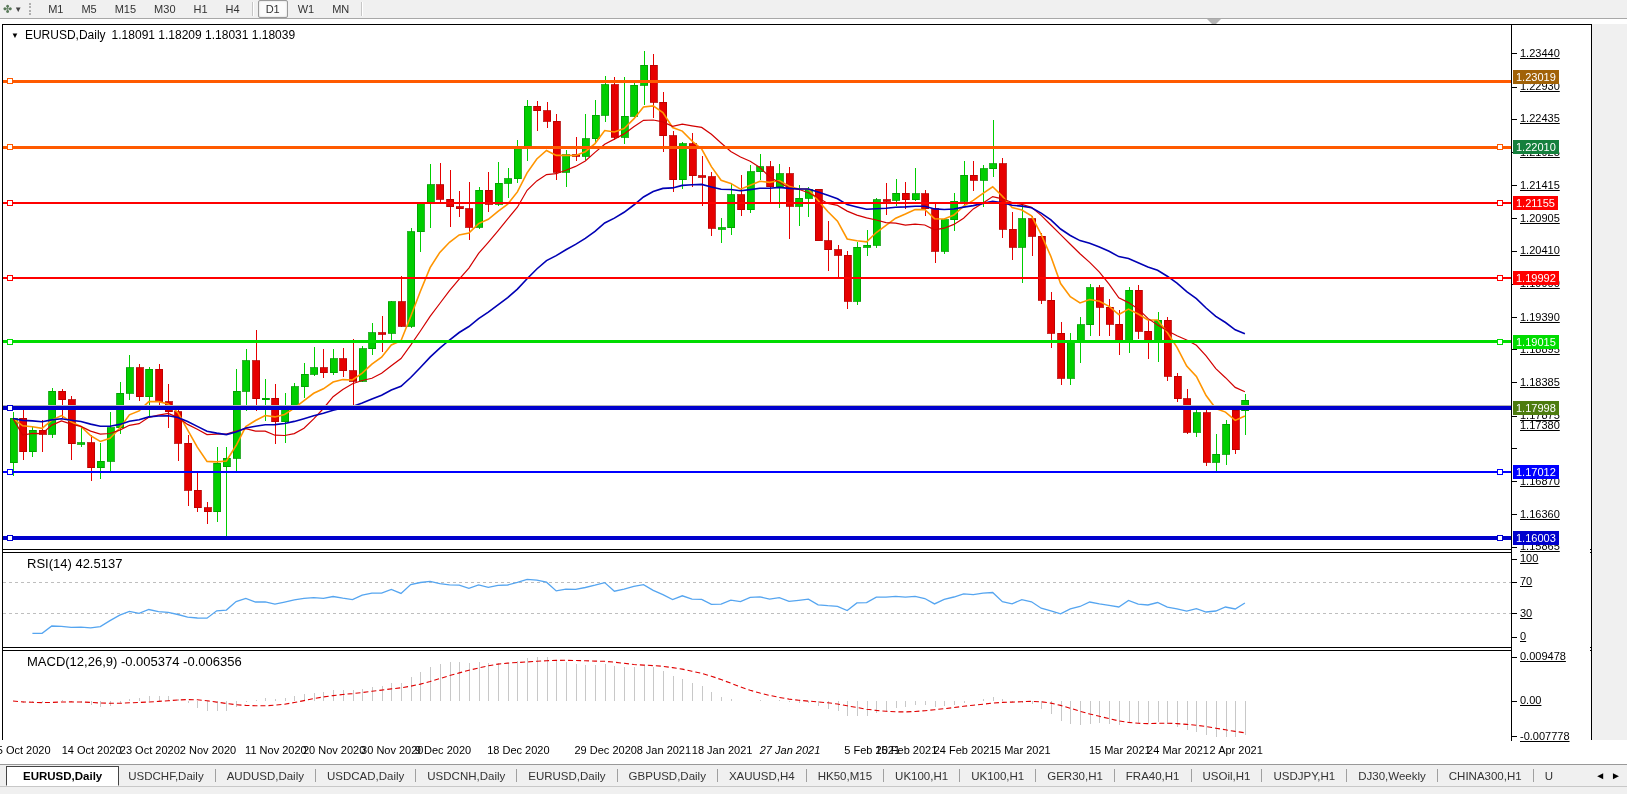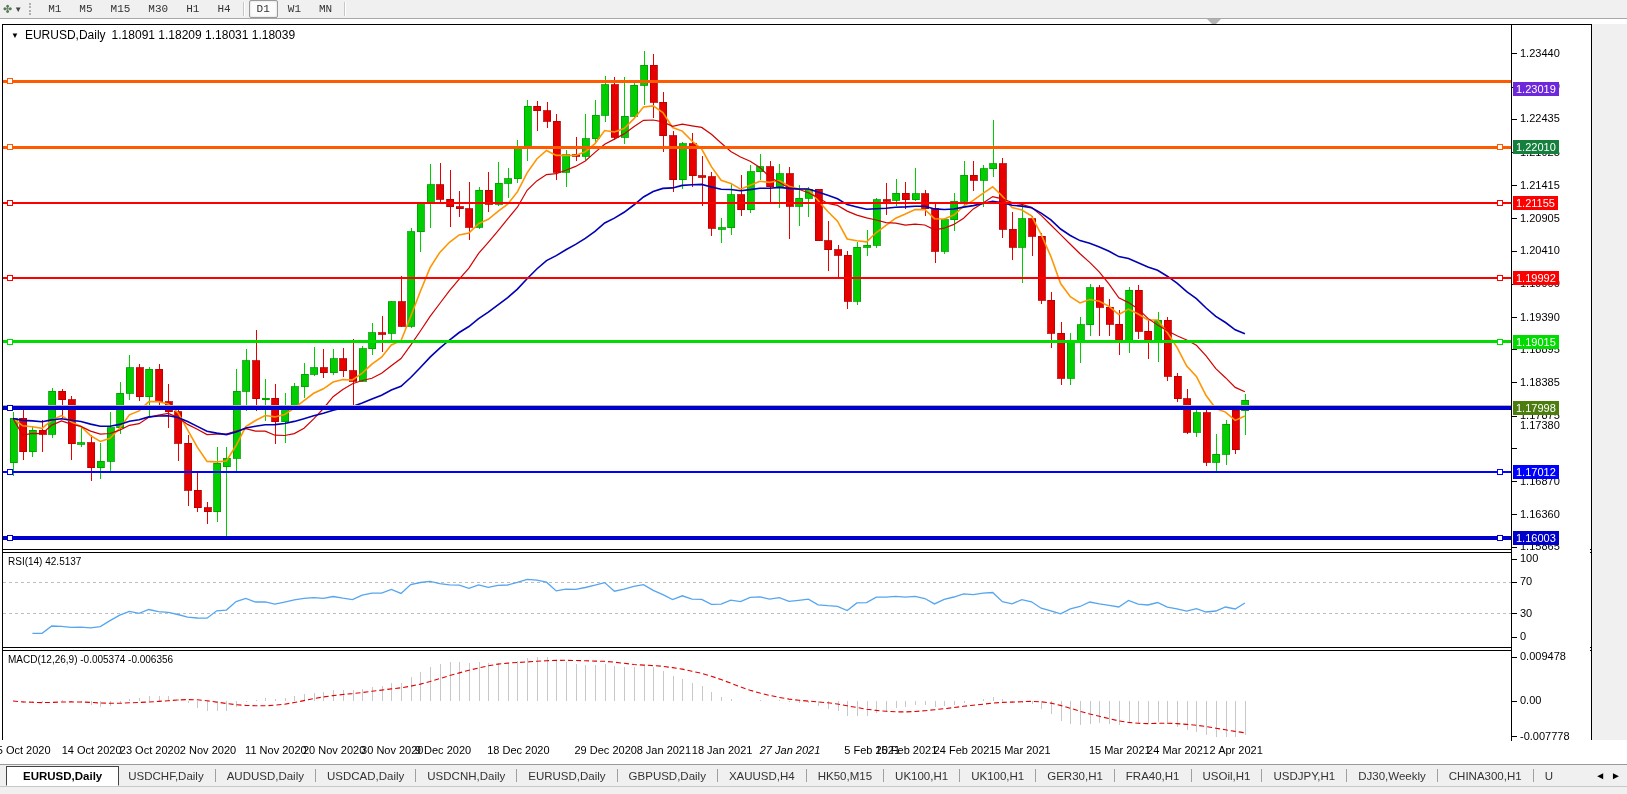--- a/index.html
+++ b/index.html
@@ -7,36 +7,36 @@
        font-family:"Liberation Sans","DejaVu Sans",sans-serif;-webkit-font-smoothing:none;}
   #page{position:relative;width:1627px;height:794px;overflow:hidden;background:#FFFFFF;}
 
   
   .toolbar{position:absolute;left:0;top:0;width:1627px;height:18px;background:#F0F0F0;
            border-bottom:1px solid #A8A8A8;display:flex;align-items:center;font-size:11px;color:#222;}
   .tool-icon{display:flex;align-items:center;padding:0 4px 0 3px;color:#5a7a5a;font-size:11px;cursor:pointer;}
   .tool-caret{color:#444;font-size:8px;margin-left:2px;}
   .grip{width:3px;height:12px;border-left:2px dotted #B0B0B0;margin:0 5px 0 3px;}
   .vsep{width:1px;height:14px;background:#C6C6C6;border-right:1px solid #FFFFFF;margin:0 3px;}
-  .tfbtn{padding:2px 7px;margin:4px 1px;border:1px solid transparent;border-radius:2px;cursor:pointer;color:#333;font-family:Liberation Mono, monospace;}
+  .tfbtn{padding:2px 7px;margin:4px 1px;border:1px solid transparent;border-radius:2px;cursor:pointer;color:#333;}
   .tfbtn.active{background:#FBFBFB;border:1px solid #9A9A9A;box-shadow:inset 0 0 2px #CCC;}
   .toolbar-chevron{position:absolute;left:1207px;top:19px;width:0;height:0;
       border-left:7px solid transparent;border-right:7px solid transparent;border-top:7px solid #B4B4B4;}
 
   
   .chartwin{position:absolute;left:2px;top:24px;width:1588px;height:716px;border:1px solid #000;background:#FFF;}
   .rightgutter{position:absolute;left:1592px;top:24px;width:35px;height:716px;background:#F0F0F0;}
   .panel{position:relative;background:#FFF;overflow:hidden;}
   .panel svg{display:block;}
   .psep{height:2px;background:#FFF;border-top:1px solid #000;border-bottom:1px solid #000;}
-  .panel-label{position:absolute;left:5px;top:3px;font-size:10px;color:#000;white-space:nowrap;z-index:5;}
+  .panel-label{position:absolute;left:24px;top:3px;font-size:13px;color:#000;white-space:nowrap;z-index:5;}
   .chart-title{position:absolute;left:8px;top:3px;font-size:12px;color:#000;white-space:nowrap;z-index:6;display:flex;align-items:center;gap:6px;}
   .chart-menu-tri{font-size:8px;color:#000;}
   .yaxis{position:absolute;left:1508px;top:0;bottom:0;width:78px;border-left:1px solid #000;background:#FFF;z-index:7;}
-  .ytick{position:absolute;left:8px;font-size:11px;color:#000;white-space:nowrap;}
+  .ytick{position:absolute;left:8px;font-size:11px;color:#000;white-space:nowrap;text-decoration:underline;}
   .ytickmark{position:absolute;left:0;width:5px;height:1px;background:#000;}
   .ychip{position:absolute;left:1px;padding:0 3px;font-size:11px;color:#FFF;white-space:nowrap;line-height:14px;height:14px;}
 
   
   .dateaxis{position:absolute;left:2px;top:740px;width:1625px;height:24px;background:#FFF;}
   .datelabel{position:absolute;top:4px;width:80px;text-align:center;font-size:11px;color:#000;white-space:nowrap;}
 
   
   .tabbar{position:absolute;left:0;top:764px;width:1627px;height:30px;background:#F0F0F0;border-top:1px solid #999;
           display:flex;align-items:flex-start;white-space:nowrap;overflow:hidden;}
@@ -540,21 +540,21 @@
         <div class="ytickmark" style="top: 390.691px;"></div>
         <div class="ytick" style="top: 384.191px;">1.17875</div>
         <div class="ytickmark" style="top: 422.91px;"></div>
         <div class="ytick" style="top: 394px;">1.17380</div>
         <div class="ytickmark" style="top: 456.106px;"></div>
         <div class="ytick" style="top: 449.606px;">1.16870</div>
         <div class="ytickmark" style="top: 489.302px;"></div>
         <div class="ytick" style="top: 482.802px;">1.16360</div>
         <div class="ytickmark" style="top: 521.522px;"></div>
         <div class="ytick" style="top: 515.022px;">1.15865</div>
-        <div class="ychip" style="top: 57px; background: #6d28d9;">1.23019</div>
+        <div class="ychip" style="top: 45px; background: #a16207;">1.23019</div>
         <div class="ychip" style="top: 115.044px; background: #15803d;">1.22010</div>
         <div class="ychip" style="top: 170.696px; background: rgb(255, 0, 0);">1.21155</div>
         <div class="ychip" style="top: 246.395px; background: rgb(255, 0, 0);">1.19992</div>
         <div class="ychip" style="top: 309.988px; background: rgb(0, 220, 0);">1.19015</div>
         <div class="ychip" style="top: 376.185px; background: #4d7c0f;">1.17998</div>
         <div class="ychip" style="top: 440.364px; background: rgb(0, 0, 255);">1.17012</div>
         <div class="ychip" style="top: 506.039px; background: rgb(0, 0, 205);">1.16003</div>
         <div class="ytickmark" style="top: 533.5px;"></div>
         <div class="ytick" style="top: 527px;">100</div>
         <div class="ytickmark" style="top: 556.9px;"></div>

